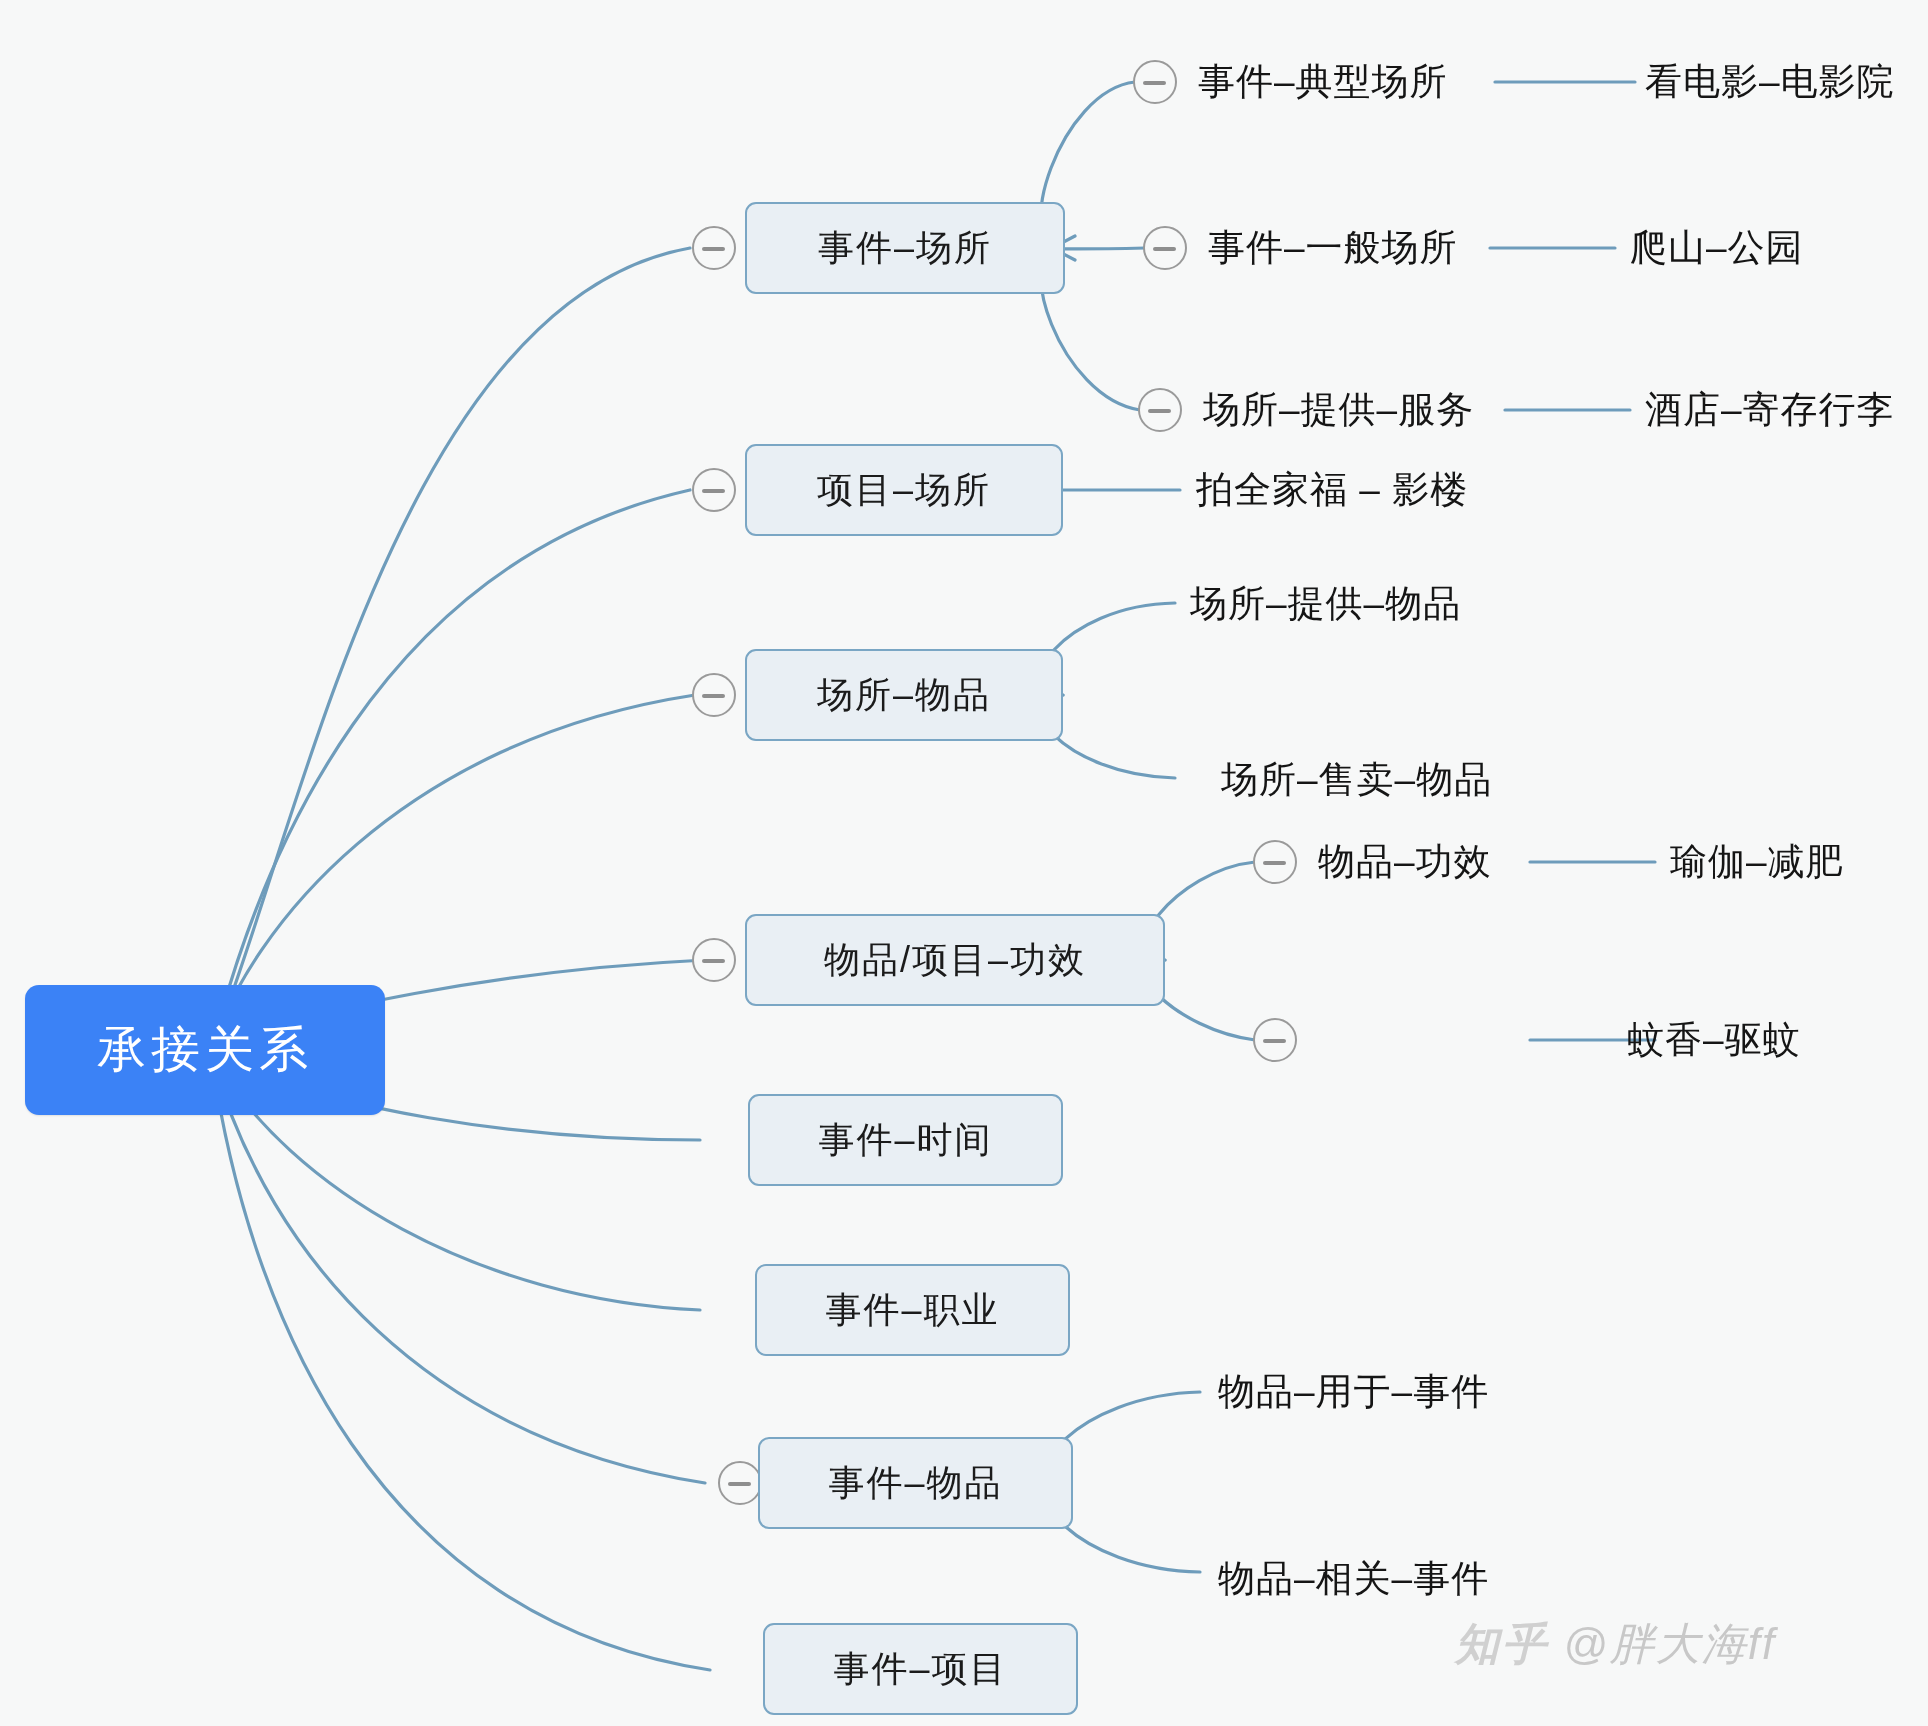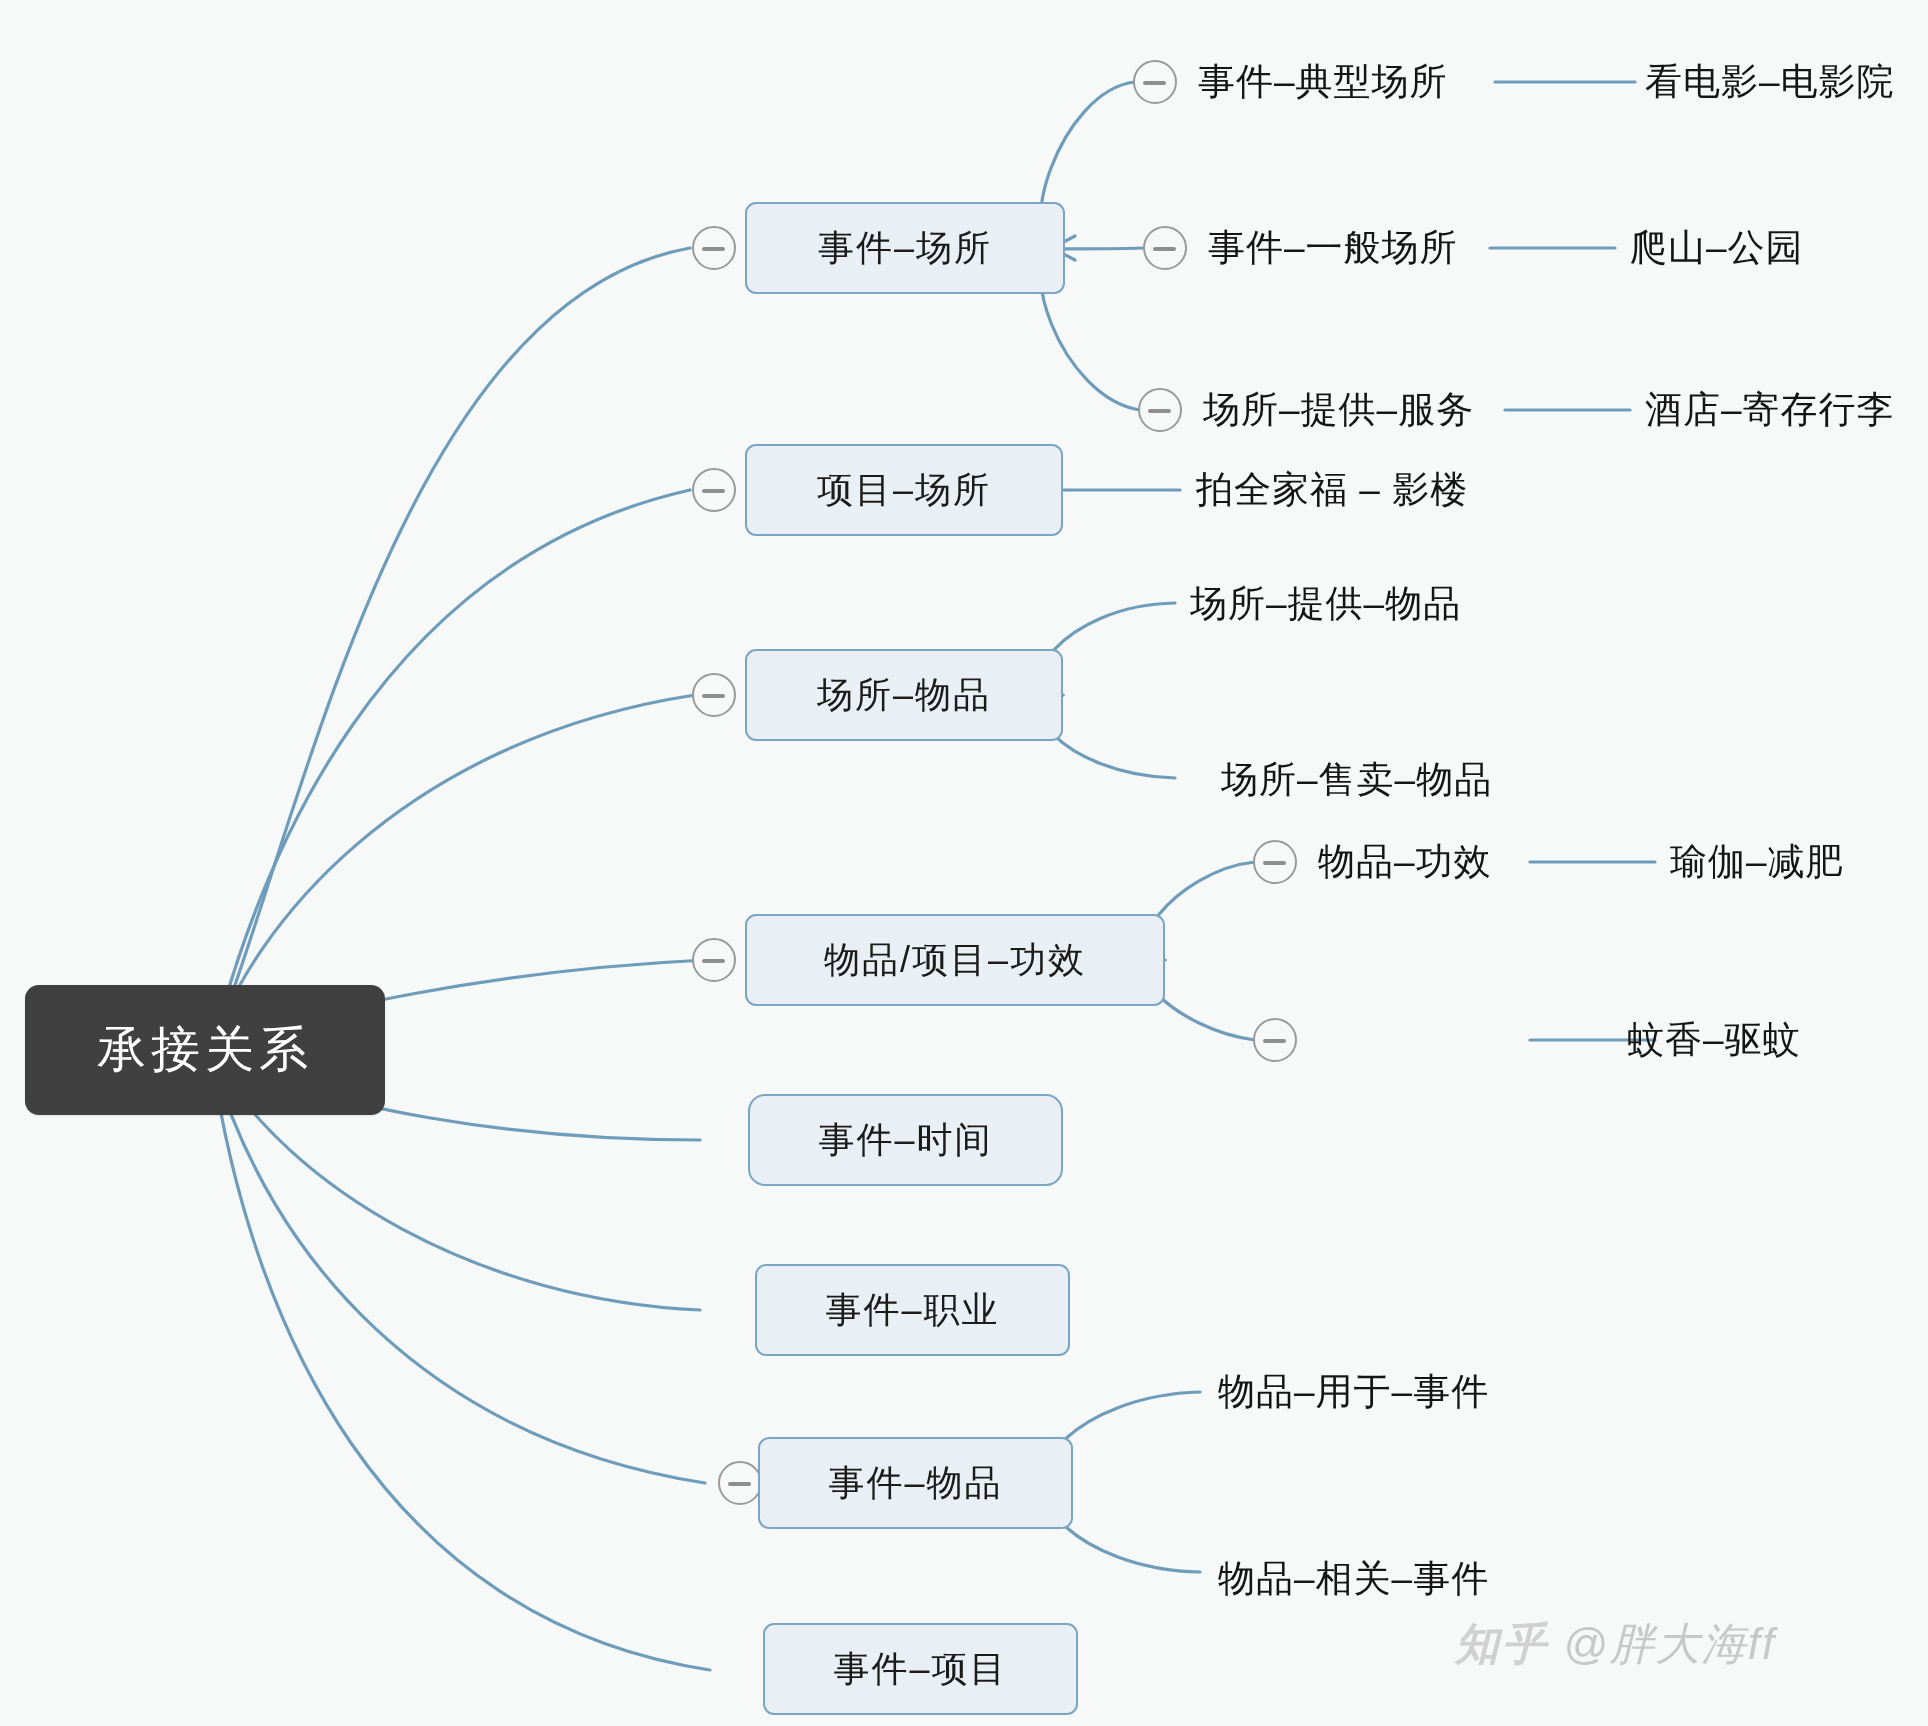--- a/index.html
+++ b/index.html
@@ -27,21 +27,21 @@
   }
   .node {
     position: absolute;
     box-sizing: border-box;
     display: flex;
     align-items: center;
     justify-content: center;
     white-space: nowrap;
   }
   .root-node {
-    background: #404040;
+    background: #3b82f6;
     border-radius: 14px;
     color: #ffffff;
     font-size: 49px;
     letter-spacing: 5px;
     font-weight: 400;
     box-shadow: 0 1px 2px rgba(0,0,0,0.10);
   }
   .box-node {
     background: #e9eff4;
     border: 2px solid #7aa6c4;
@@ -197,21 +197,21 @@
   </div>
   <div class="node text-node" style="left:1670px; top:830px; width:250px; height:64px;">
     <span>瑜伽–减肥</span>
   </div>
 
   <div class="collapse-icon" style="left:1253px; top:1018px;"></div>
   <div class="node text-node" style="left:1627px; top:1008px; width:250px; height:64px;">
     <span>蚊香–驱蚊</span>
   </div>
 
-  <div class="node box-node" style="left:748px; top:1094px; width:315px; height:92px;border-radius:17px;">
+  <div class="node box-node" style="left:748px; top:1094px; width:315px; height:92px;">
     <span>事件–时间</span>
   </div>
 
   <div class="node box-node" style="left:755px; top:1264px; width:315px; height:92px;">
     <span>事件–职业</span>
   </div>
 
   <div class="collapse-icon" style="left:718px; top:1461px;"></div>
   <div class="node box-node" style="left:758px; top:1437px; width:315px; height:92px;">
     <span>事件–物品</span>

